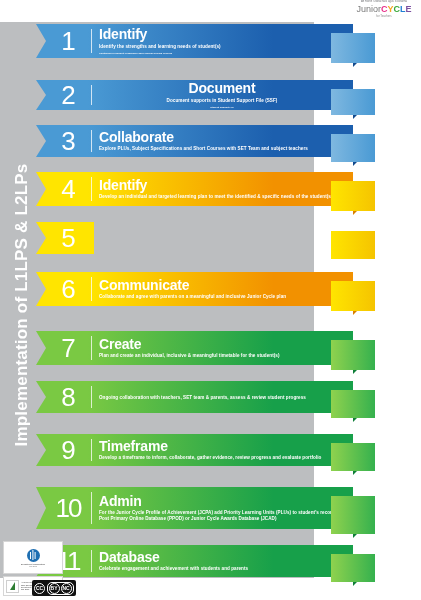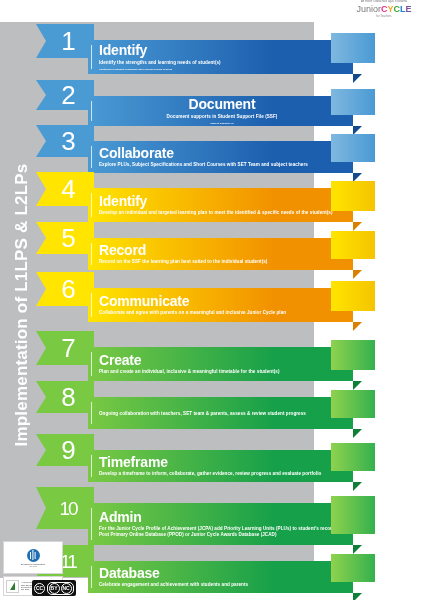--- a/index.html
+++ b/index.html
@@ -34,22 +34,22 @@
     white-space:nowrap;
   }
 
   
   .row{position:absolute;left:36px;}
   .chev{position:absolute;left:0;top:0;height:100%;width:58px;}
   .chev svg{display:block;width:58px;height:100%;}
   .numbox{position:absolute;left:6px;top:0;height:100%;width:52px;
     display:flex;align-items:center;justify-content:center;}
   .num{color:#ffffff;font-size:26px;font-weight:400;line-height:1;letter-spacing:-1px;}
-  .num.wide{font-size:19px;letter-spacing:-2px;}
-  .bar{position:absolute;left:52px;top:16px;height:100%;width:265px;}
+  .num.wide{font-size:26px;letter-spacing:-2px;}
+  .bar{position:absolute;left:52px;top:0;height:100%;width:265px;}
   .divider{position:absolute;left:3px;top:5px;bottom:5px;width:1px;background:rgba(255,255,255,.75);}
   .txt{position:absolute;left:11px;right:8px;top:0;bottom:0;display:flex;flex-direction:column;justify-content:center;}
   .ttl{color:#ffffff;font-size:14px;font-weight:700;line-height:1.05;letter-spacing:-.2px;}
   .sub{color:#ffffff;font-size:4.6px;font-weight:700;line-height:1.3;margin-top:2px;letter-spacing:.05px;}
   .micro{color:#ffffff;font-size:2.4px;font-weight:700;line-height:1.25;margin-top:1.5px;opacity:.95;}
 
   
   .fold{position:absolute;width:9px;height:9px;right:-9px;bottom:-9px;}
   .tab{position:absolute;left:331px;width:44px;}
 
@@ -210,30 +210,20 @@
                 <stop offset="0" stop-color="#ffe500"></stop>
                 <stop offset="1" stop-color="#ffe500"></stop>
               </linearGradient>
             </defs>
             <polygon points="0,0 58,0 58,32 0,32 10,16" fill="url(#g4)"></polygon>
           </svg>
         </div>
         <div class="numbox">
           <span class="num">5</span>
         </div>
-        <div class="bar" style="background:linear-gradient(to right, #ffe500 0%, #f29100 70%, #f29100 100%);">
-          <div class="divider"></div>
-          <div class="txt">
-            <div class="ttl">Record</div>
-            <div class="sub">Record on the SSF the learning plan best suited to the individual student(s)</div>
-          </div>
-          <svg class="fold" viewBox="0 0 9 9">
-            <polygon points="0,0 9,0 0,9" fill="#d98000"></polygon>
-          </svg>
-        </div>
       </div>
       <div class="tab" style="top: 231px; height: 28px; background: linear-gradient(to right, rgb(255, 229, 0), rgb(245, 196, 0));"></div>
       <div class="row" style="top: 272px; height: 34px; width: 340px;">
         <div class="chev">
           <svg viewBox="0 0 58 34" preserveAspectRatio="none">
             <defs>
               <linearGradient id="g5" x1="0" x2="1">
                 <stop offset="0" stop-color="#ffe500"></stop>
                 <stop offset="1" stop-color="#ffe500"></stop>
               </linearGradient>

